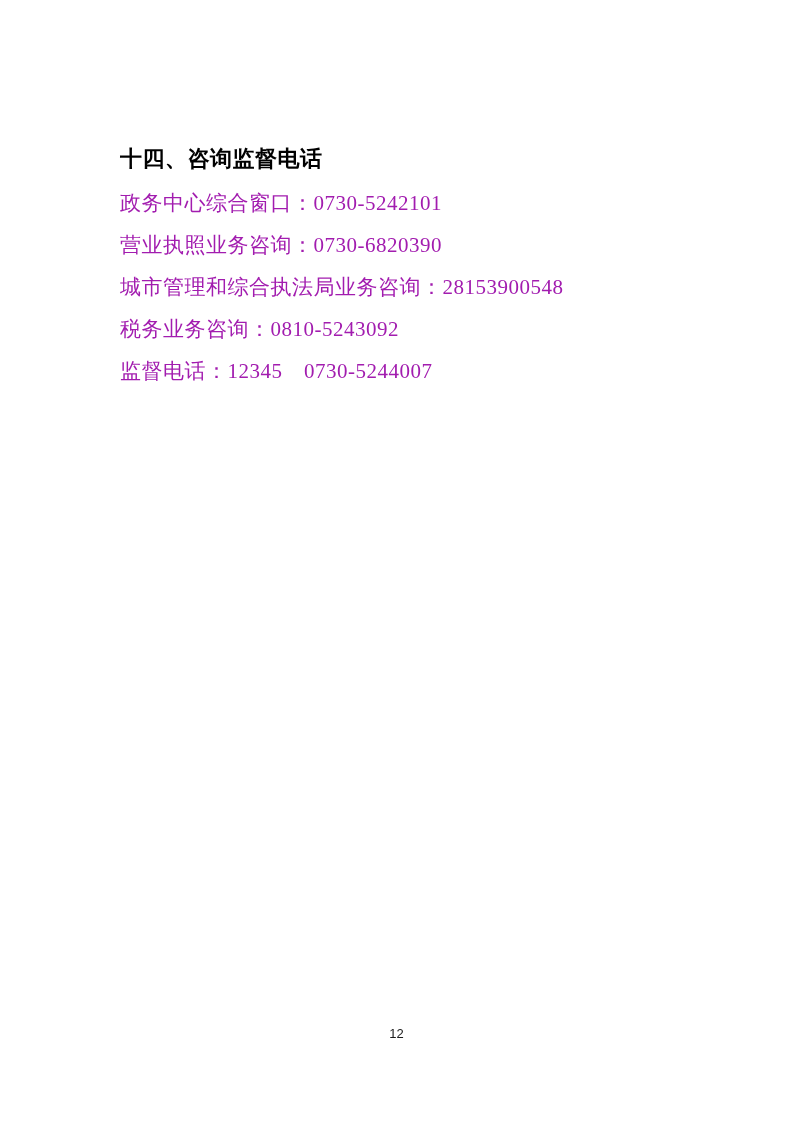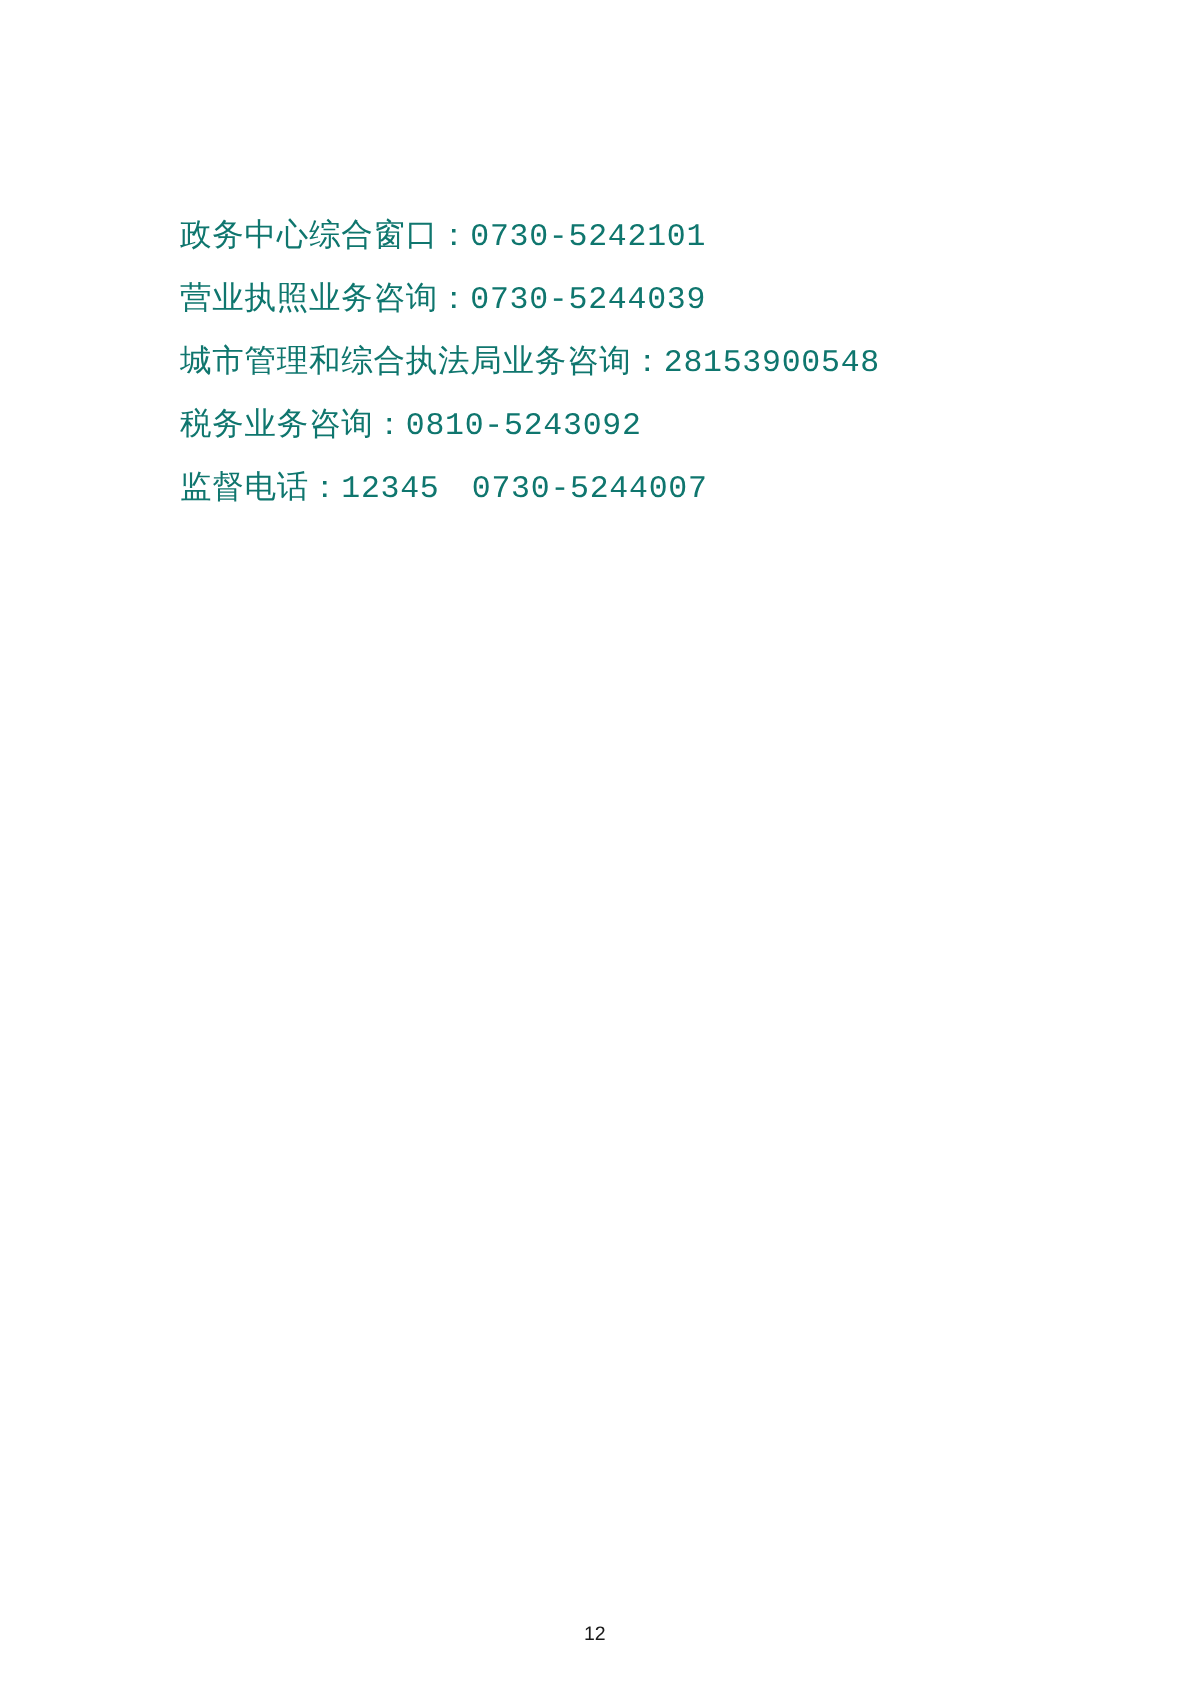--- a/index.html
+++ b/index.html
@@ -26,48 +26,49 @@
     margin: 0 0 16px 0;
     font-family: "Liberation Sans", "DejaVu Sans", sans-serif;
     font-weight: bold;
     font-size: 22px;
     line-height: 28px;
     color: #000000;
     letter-spacing: 0.5px;
   }
   .phone-line {
     margin: 0 0 14px 0;
-    font-family: Liberation Mono, monospace;
+    font-family: Liberation Serif, serif;
     font-size: 21px;
     line-height: 28px;
-    color: #0f766e;
+    color: #a21caf;
     letter-spacing: 0.5px;
     white-space: pre-wrap;
   }
   .page-footer {
     position: absolute;
-    top: 1080px;
+    top: 1024px;
     left: 0;
     width: 100%;
     text-align: center;
   }
   .page-number {
     font-family: "Liberation Sans", "DejaVu Sans", sans-serif;
     font-size: 13px;
     line-height: 16px;
     color: #1a1a1a;
   }
 </style>
 </head>
 <body>
 
 <div class="page">
   <div class="content">
+    <h2 class="section-heading">十四、咨询监督电话</h2>
     <p class="phone-line">政务中心综合窗口：0730-5242101</p>
-    <p class="phone-line">营业执照业务咨询：0730-5244039</p>
+    <p class="phone-line">营业执照业务咨询：0730-6820390</p>
     <p class="phone-line">城市管理和综合执法局业务咨询：28153900548</p>
     <p class="phone-line">税务业务咨询：0810-5243092</p>
     <p class="phone-line">监督电话：12345　0730-5244007</p>
   </div>
 
   <div class="page-footer">
     <span class="page-number">12</span>
   </div>
 </div>
 

